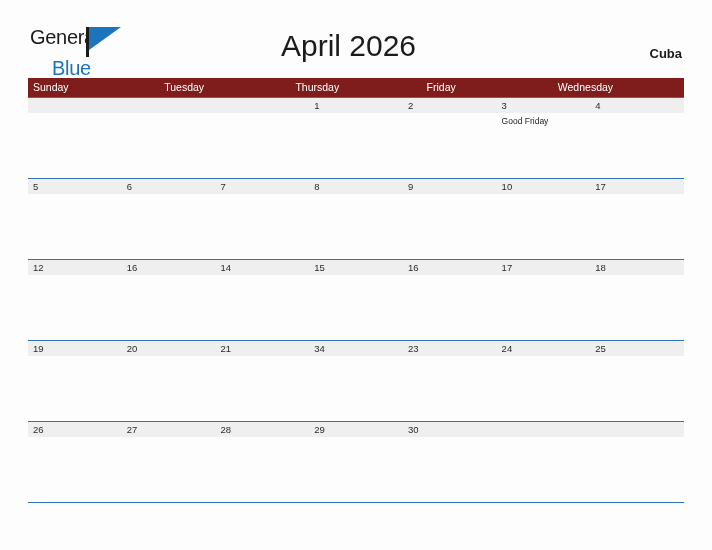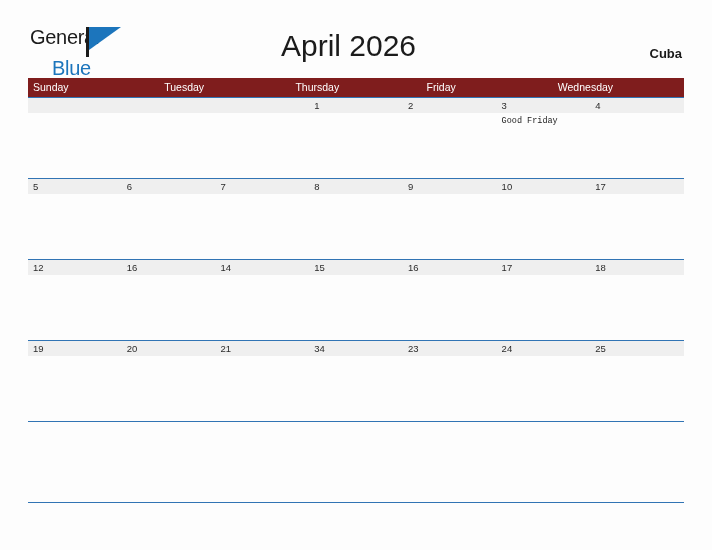--- a/index.html
+++ b/index.html
@@ -147,21 +147,21 @@
   }
   .event-cell {
     flex: 1 1 0;
     padding: 3px 5px 0 5px;
     box-sizing: border-box;
   }
   .event-text {
     font-size: 8.5px;
     line-height: 11px;
     color: #1b1b1b;
-    font-family: Liberation Mono, monospace;
+    font-family: Liberation Sans, sans-serif;
   }
   .cal-bottom {
     border-top: 1px solid #3174b4;
     height: 0;
   }
 </style>
 </head>
 <body>
 
 <div class="page">
@@ -381,20 +381,43 @@
         <div class="event-cell">
             <div class="event-text"></div>
           </div>
         <div class="event-cell">
             <div class="event-text"></div>
           </div>
       </div>
     </div>
 
     <div class="week-row">
+      <div class="date-band">
+        <div class="day-cell">
+            <span class="day-num">26</span>
+          </div>
+        <div class="day-cell">
+            <span class="day-num">27</span>
+          </div>
+        <div class="day-cell">
+            <span class="day-num">28</span>
+          </div>
+        <div class="day-cell">
+            <span class="day-num">29</span>
+          </div>
+        <div class="day-cell">
+            <span class="day-num">30</span>
+          </div>
+        <div class="day-cell">
+            <span class="day-num"></span>
+          </div>
+        <div class="day-cell">
+            <span class="day-num"></span>
+          </div>
+      </div>
       <div class="events">
         <div class="event-cell">
             <div class="event-text"></div>
           </div>
         <div class="event-cell">
             <div class="event-text"></div>
           </div>
         <div class="event-cell">
             <div class="event-text"></div>
           </div>

